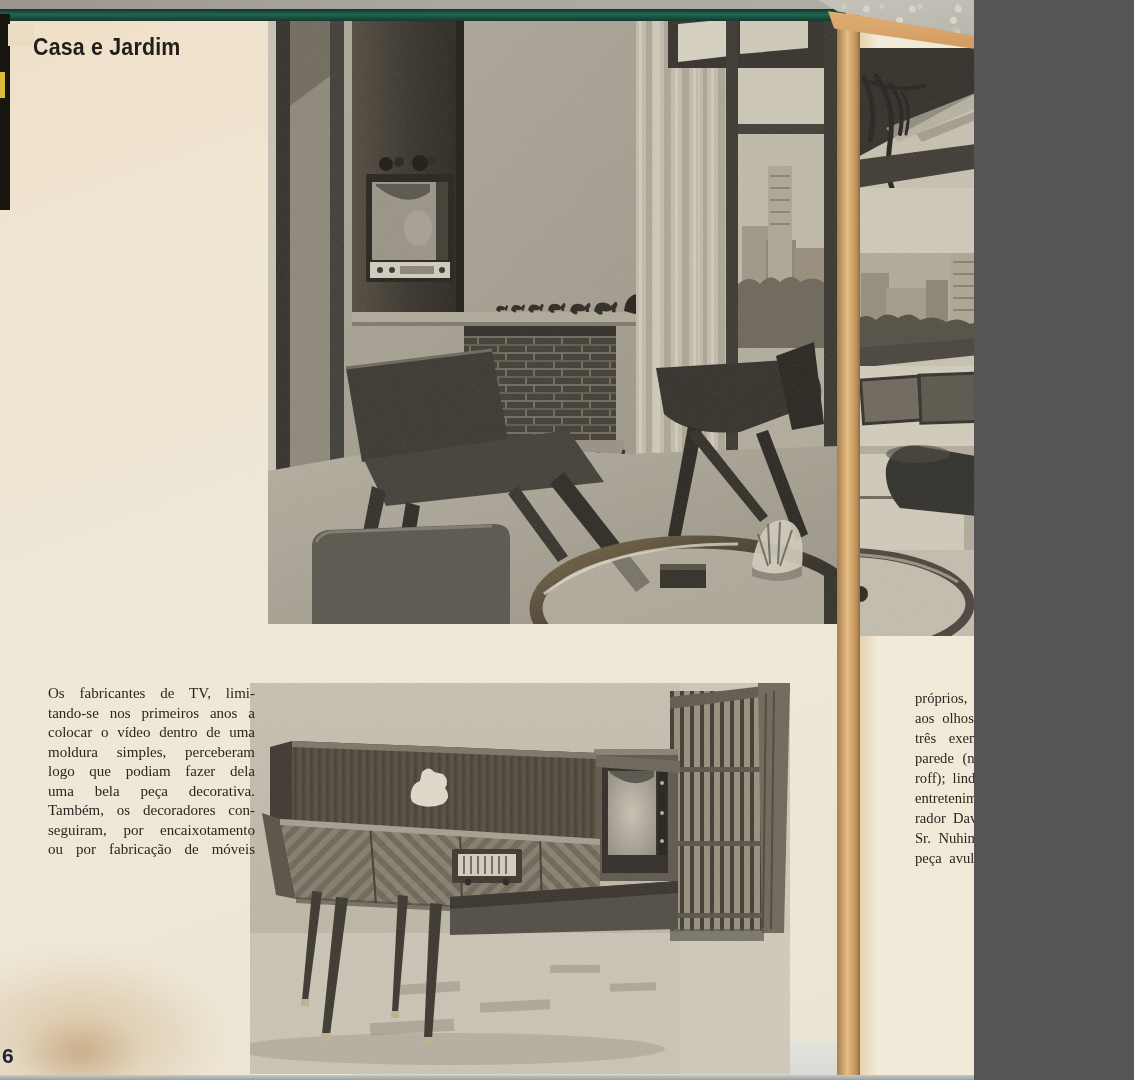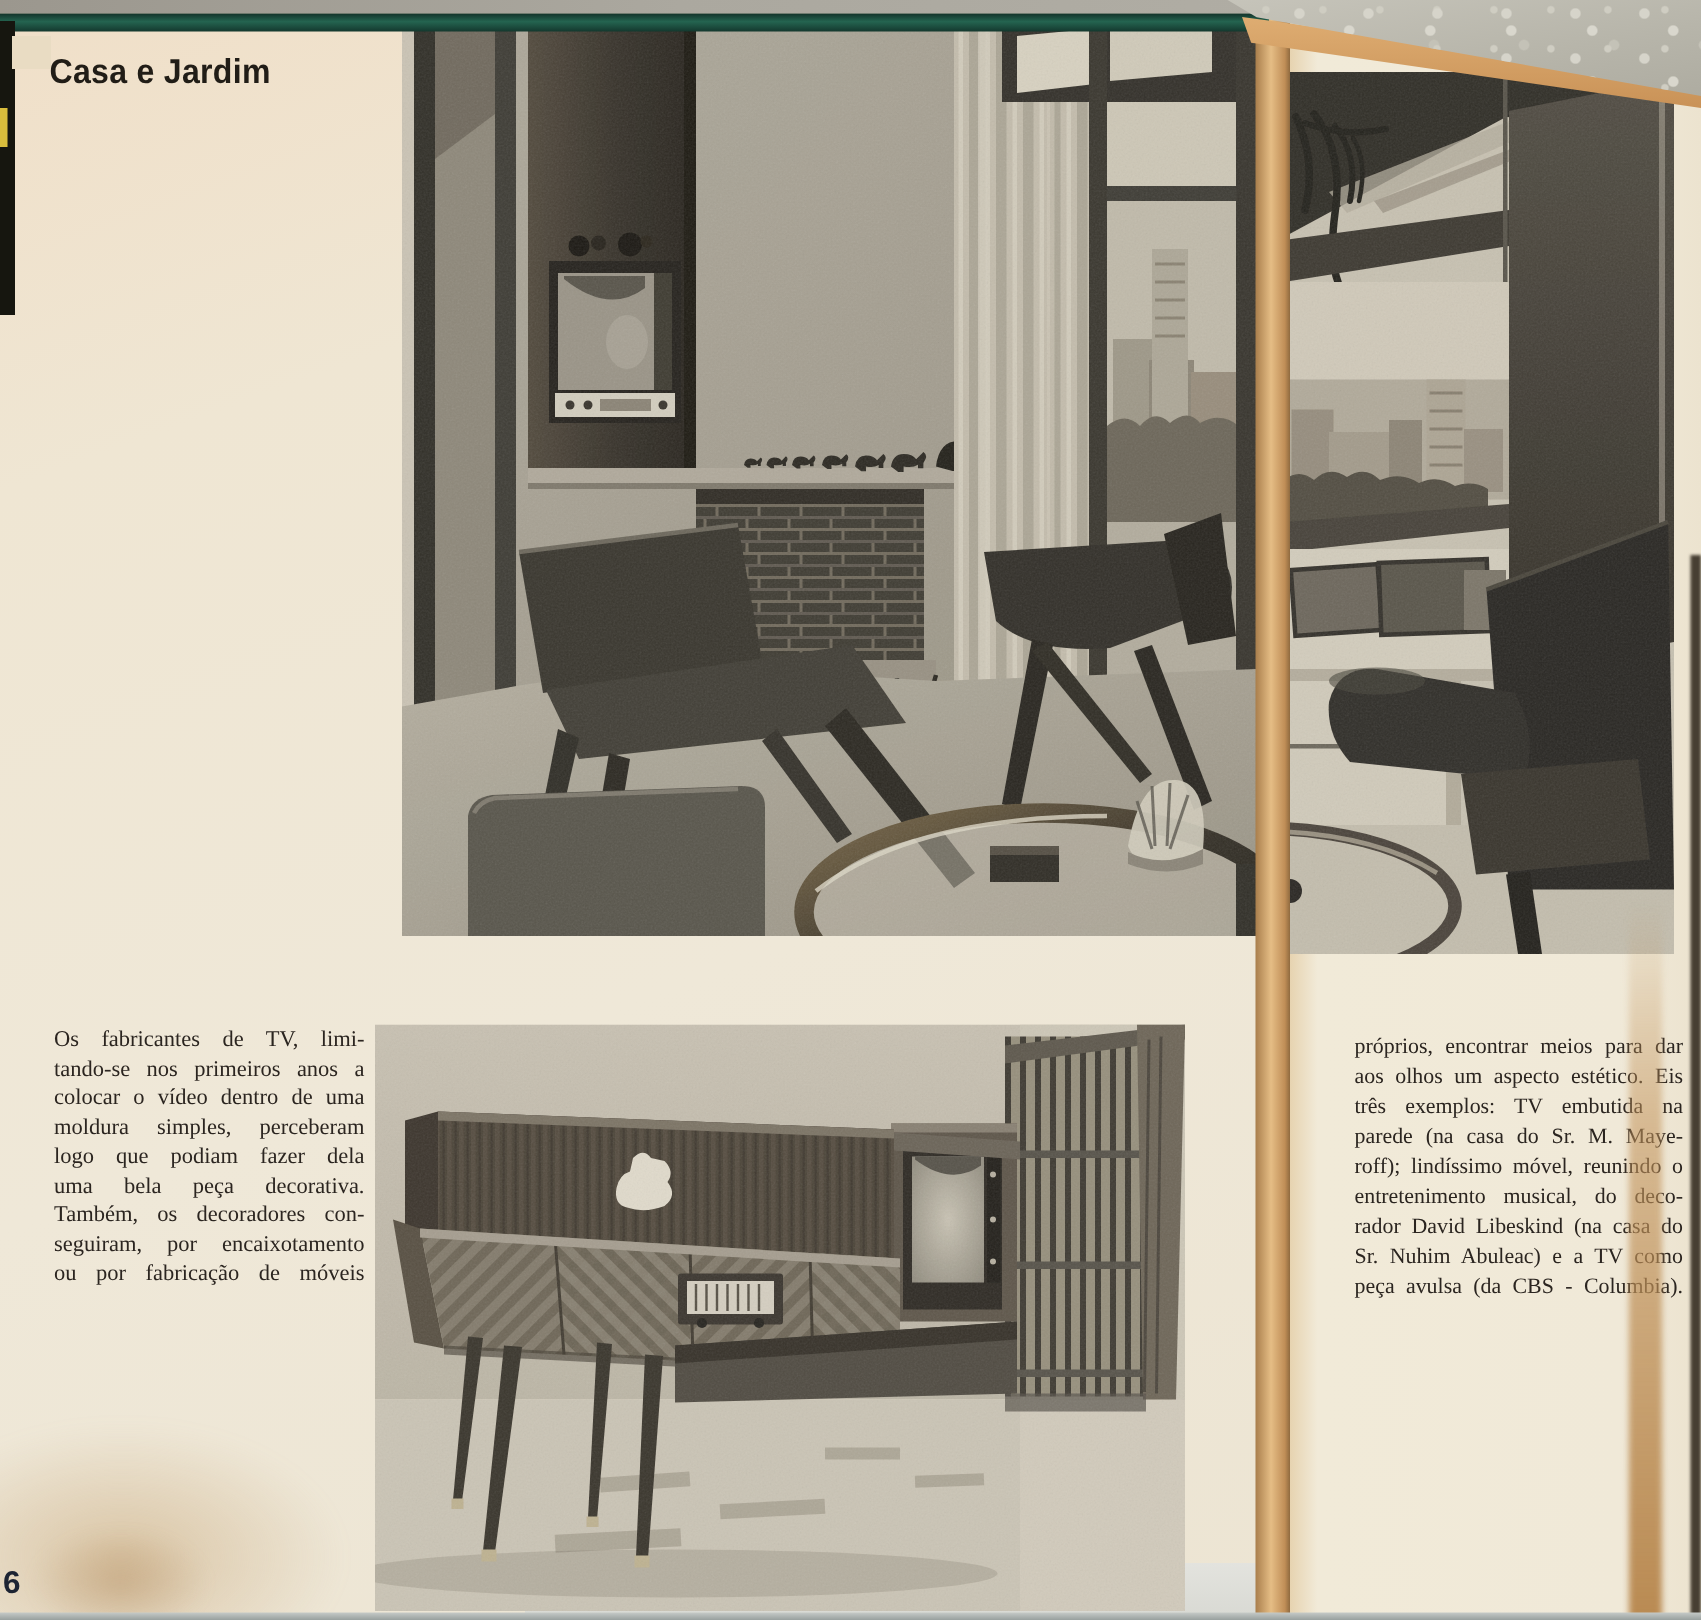--- a/index.html
+++ b/index.html
@@ -1,16 +1,16 @@
 <!DOCTYPE html>
 <html><head>
 <meta charset="utf-8">
 <style>
   html,body{margin:0;padding:0;background:#555;}
-  .scan{position:relative;width:1134px;height:1080px;overflow:hidden;
+  .scan{position:relative;width:974px;height:1080px;overflow:hidden;
         background:linear-gradient(160deg,#f0dfc8 0%,#efe6d3 22%,#efe8d8 55%,#ece4d2 100%);
         font-family:"Liberation Serif", serif;}
   .abs{position:absolute;}
   
   .top-gray{left:0;top:0;width:1134px;height:9px;background:linear-gradient(90deg,#9b978e,#aba89f 40%,#b3b0a7);z-index:6;}
   .green-strip{left:0;top:9px;width:846px;height:12px;background:linear-gradient(180deg,#13332a,#246450 45%,#14382e);z-index:6;}
   .left-dark{left:0;top:14px;width:10px;height:196px;background:#16160f;z-index:6;}
   .left-notch{left:8px;top:24px;width:26px;height:22px;background:#e9dcc3;z-index:6;}
   .yellow-sliver{left:0;top:72px;width:5px;height:26px;background:#d9bd3c;z-index:7;}
   .fabric{left:812px;top:0;width:322px;height:64px;z-index:8;
@@ -36,21 +36,21 @@
   .bottom-line{left:0;top:1075px;width:1134px;height:5px;background:linear-gradient(180deg,#c5cac7,#98a09e);z-index:9;}
   .stain1{left:-40px;top:950px;width:270px;height:160px;z-index:2;filter:blur(7px);
           background:radial-gradient(ellipse at 45% 55%,rgba(189,149,96,.42),rgba(189,149,96,0) 70%);}
   .stain2{left:20px;top:1020px;width:120px;height:70px;z-index:2;filter:blur(5px);
           background:radial-gradient(ellipse,rgba(170,128,80,.35),rgba(170,128,80,0) 70%);}
   
   .title{left:33px;top:34px;z-index:3;font-family:"Liberation Sans",sans-serif;
          font-weight:800;font-size:23px;color:#211d17;transform:scaleX(.93);transform-origin:left top;
          letter-spacing:.2px;}
   .article{z-index:3;color:#2b2520;font-size:15px;line-height:19.5px;
-           white-space:pre-line;text-align:justify;text-align-last:justify;}
+           white-space:pre-line;text-align:justify;text-align-last:justify;margin-left:12px;}
   .article.left{left:36px;top:684px;width:207px;}
   .article.right{left:903px;top:688px;width:219px;font-size:14.6px;line-height:20px;}
   .pagenum{left:2px;top:1044px;z-index:3;font-family:"Liberation Sans",sans-serif;
            font-weight:800;font-size:21px;color:#1d2433;}
   .photo{z-index:2;}
   .photo svg{display:block;}
 </style>
 </head>
 <body>
 

